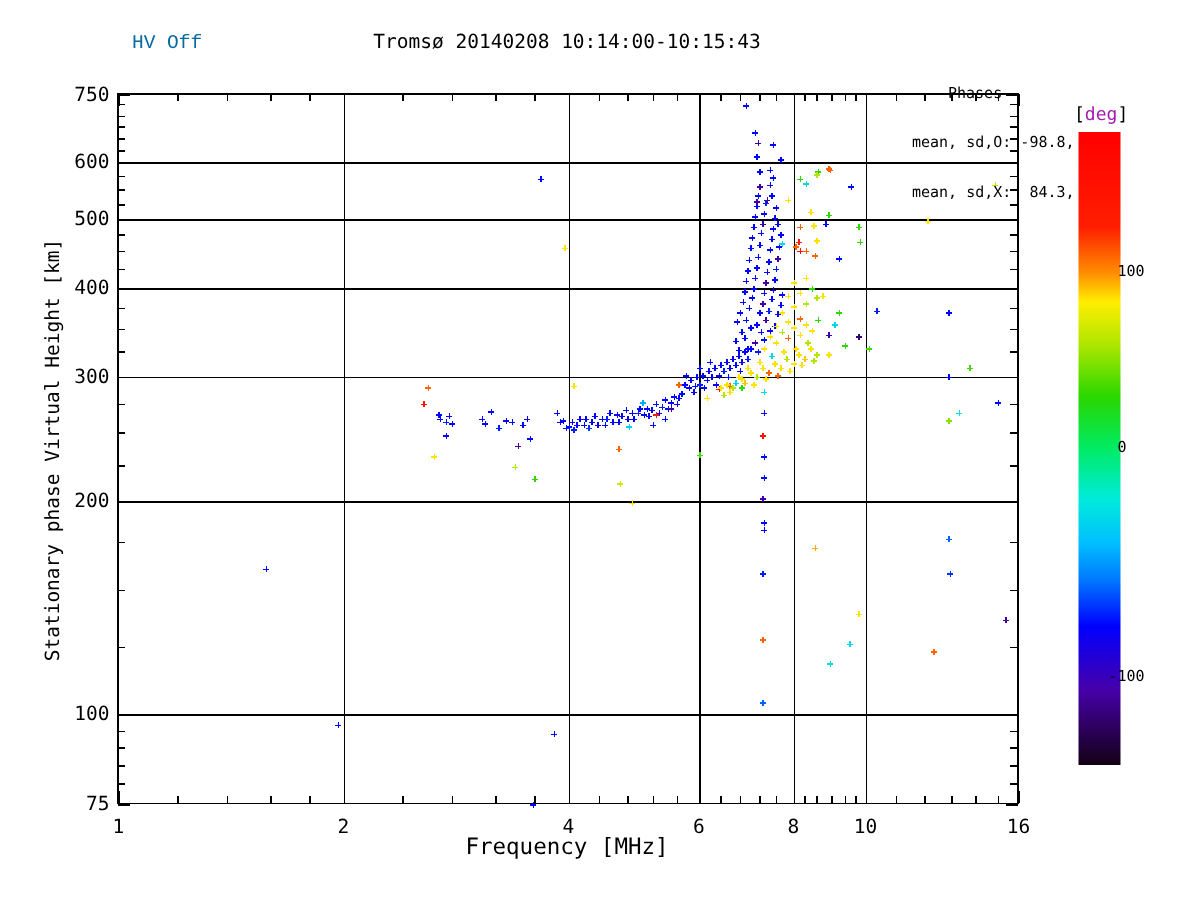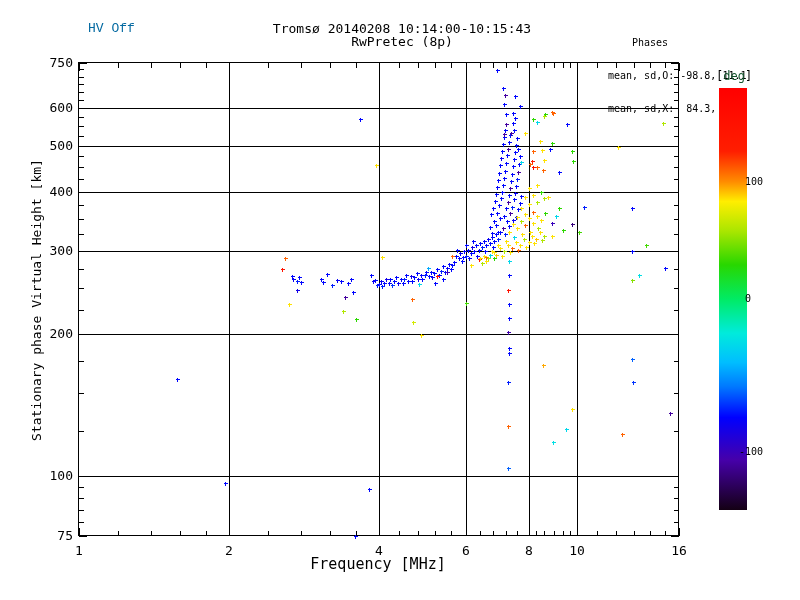--- a/index.html
+++ b/index.html
@@ -5,29 +5,29 @@
   html,body{margin:0;padding:0;}
   body{
     width:800px;height:600px;position:relative;overflow:hidden;
     background:#ffffff;
     font-family:"DejaVu Sans Mono","Liberation Mono",monospace;
     color:#000;
   }
   .abs{position:absolute;}
   #plot-svg{position:absolute;left:0;top:0;}
   #hv-off{left:88px;top:21px;font-size:13px;color:#0369a1;font-family:Liberation Mono, monospace;}
-  #title-block{left:0;top:22px;width:756px;text-align:center;font-size:13px;line-height:13px;margin-left:24px;}
+  #title-block{left:0;top:22px;width:756px;text-align:center;font-size:13px;line-height:13px;}
   #stats-block{left:608px;top:15px;font-size:10px;line-height:11px;white-space:pre;}
-  #stats-title{padding-left:24px;}
+  #stats-title{padding-left:24px;margin-top:20px;}
   #x-axis-label{left:0;top:555px;width:756px;text-align:center;font-size:15px;}
   #y-axis-label{left:36px;top:300px;font-size:13px;white-space:nowrap;
     transform:translate(-50%,-50%) rotate(-90deg);}
   #colorbar-title{left:716px;top:69px;font-size:12px;}
   #colorbar-title .bracket{color:#000;}
-  #colorbar-title .unit{color:#14532d;}
+  #colorbar-title .unit{color:#a21caf;}
   #colorbar-bar{left:719px;top:88px;width:28px;height:422px;}
   .cb-label{position:absolute;font-size:10px;color:#000;line-height:11px;}
 </style>
 </head>
 <body>
 
 <svg id="plot-svg" width="800" height="600">
     <g stroke="#000" stroke-width="1" shape-rendering="crispEdges">
       <line x1="229.5" y1="62.5" x2="229.5" y2="535.5"></line>
       <line x1="379.5" y1="62.5" x2="379.5" y2="535.5"></line>
@@ -499,21 +499,20 @@
       <path d="M506.5,382.5H510.5M508.5,380.5V384.5" stroke="rgb(0,28,255)"></path>
       <path d="M506.5,426.5H510.5M508.5,424.5V428.5" stroke="rgb(255,98,0)"></path>
       <path d="M506.5,468.5H510.5M508.5,466.5V470.5" stroke="rgb(0,97,255)"></path>
     </g>
   </svg>
 
 <div class="abs" id="hv-off">HV Off</div>
 
 <div class="abs" id="title-block">
   <div>Tromsø 20140208 10:14:00-10:15:43</div>
-  <div>RwPretec (8p)</div>
 </div>
 
 <div class="abs" id="stats-block">
   <div id="stats-title">Phases</div>
   <div>mean, sd,O: -98.8, 11.1</div>
   <div>mean, sd,X:  84.3, 23.5</div>
 </div>
 
 <div class="abs" id="x-axis-label">Frequency [MHz]</div>
 <div class="abs" id="y-axis-label">Stationary phase Virtual Height [km]</div>

